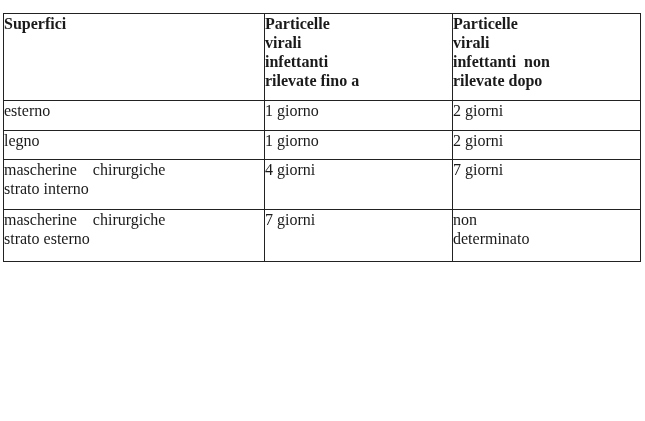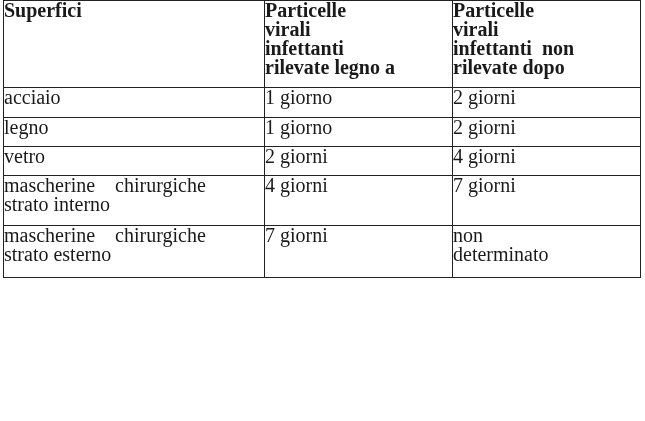--- a/index.html
+++ b/index.html
@@ -1,21 +1,21 @@
 <!DOCTYPE html>
 <html><head>
   <meta charset="utf-8">
   <style>
     html, body { margin: 0; padding: 0; background: #ffffff; }
     body { width: 645px; height: 421px; position: relative; overflow: hidden; }
     table.grid {
-      position: absolute; left: 3px; top: 0;
+      position: absolute; left: 3px; top: 13px;
       border-collapse: collapse;
       font-family: "Liberation Serif", "DejaVu Serif", serif;
-      font-size: 20px; color: #1a1a1a;
+      font-size: 16px; color: #1a1a1a;
       table-layout: fixed;
     }
     table.grid td, table.grid th {
       border: 1.3px solid #222;
       vertical-align: top;
       padding: 0;
       text-align: left;
       line-height: 19px;
     }
     th { font-weight: bold; }
@@ -38,61 +38,52 @@
       <col class="c2">
       <col class="c3">
   </colgroup>
   <tbody>
       <tr class="head">
     <th class="in1"><span>Superfici</span></th>
     <th class="in2">
       <div>Particelle</div>
       <div>virali</div>
       <div>infettanti</div>
-      <div>rilevate legno a</div>
+      <div>rilevate fino a</div>
     </th>
     <th class="in2">
       <div style="white-space:pre">Particelle</div>
       <div style="white-space:pre">virali</div>
       <div style="white-space:pre">infettanti  non</div>
       <div style="white-space:pre">rilevate dopo</div>
     </th>
   </tr>
 
 
   <tr class="r1">
     <td class="in1">
-          <div>acciaio</div>
+          <div>esterno</div>
         </td>
     <td class="in2">1 giorno</td>
     <td class="in2">
           <div>2 giorni</div>
         </td>
   </tr>
 
   <tr class="rs">
     <td class="in1">
           <div>legno</div>
         </td>
     <td class="in2">1 giorno</td>
     <td class="in2">
           <div>2 giorni</div>
         </td>
   </tr>
 
 
-  <tr class="rs">
-    <td class="in1">
-          <div>vetro</div>
-        </td>
-    <td class="in2">2 giorni</td>
-    <td class="in2">
-          <div>4 giorni</div>
-        </td>
-  </tr>
 
 
 
   <tr class="r2">
     <td class="in1">
       <div style="white-space:pre">mascherine    chirurgiche</div>
       <div>strato interno</div>
     </td>
     <td class="in2">4 giorni</td>
     <td class="in2">

